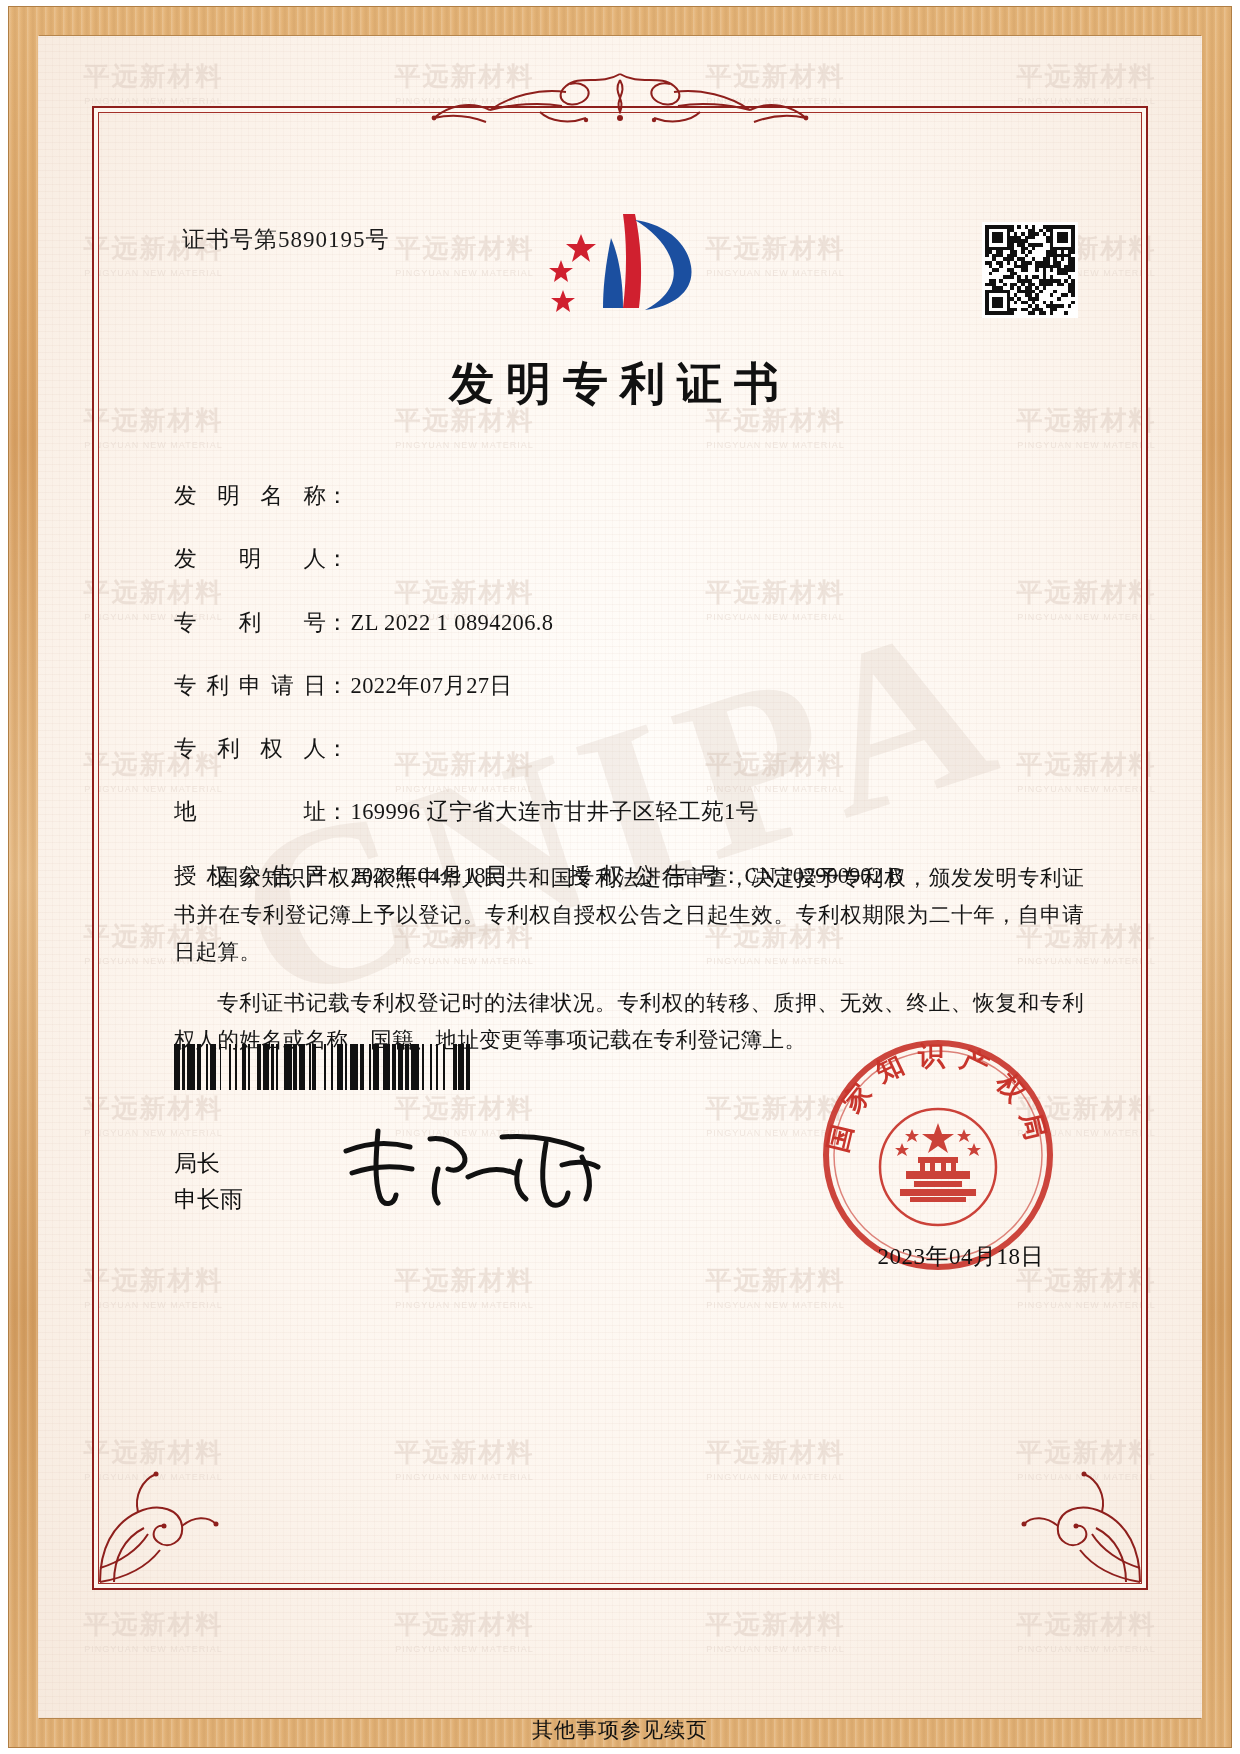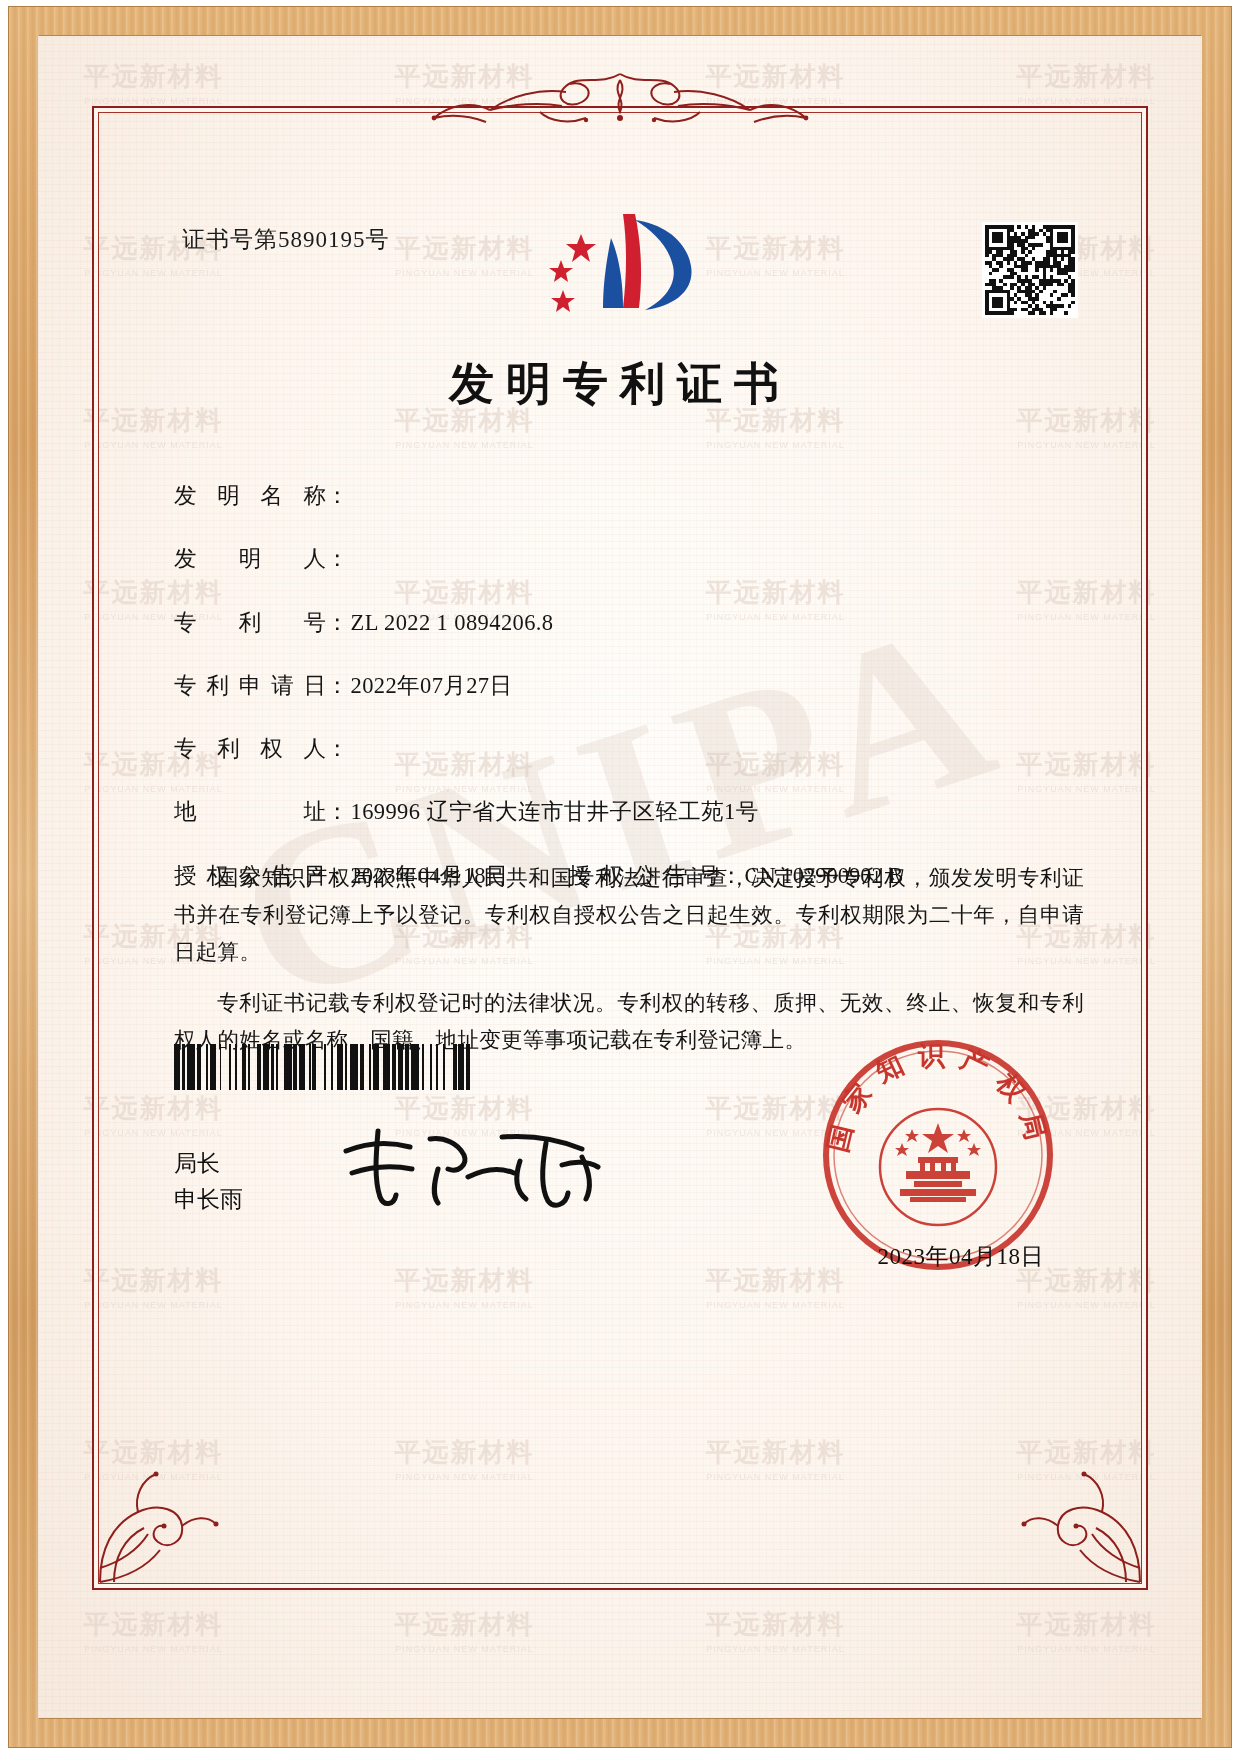--- a/index.html
+++ b/index.html
@@ -1405,13 +1405,14 @@
           <rect x="86" y="158" width="76" height="7" fill="#c8352c"></rect>
           <rect x="96" y="166" width="56" height="5" fill="#c8352c"></rect>
         </g>
       </svg>
 
       <div class="seal-date">2023年04月18日</div>
 
     </div>
   </div>
 
+  <div class="footer-note">其他事项参见续页</div>
 </div>
 
 </body></html>

